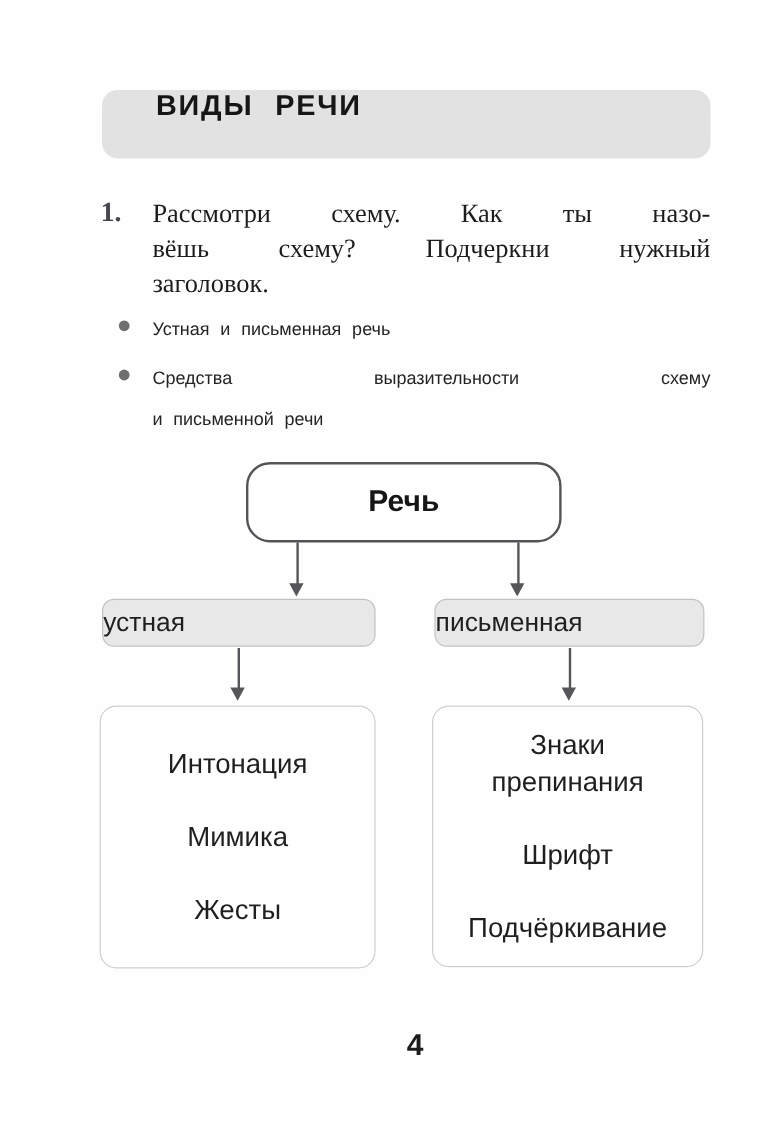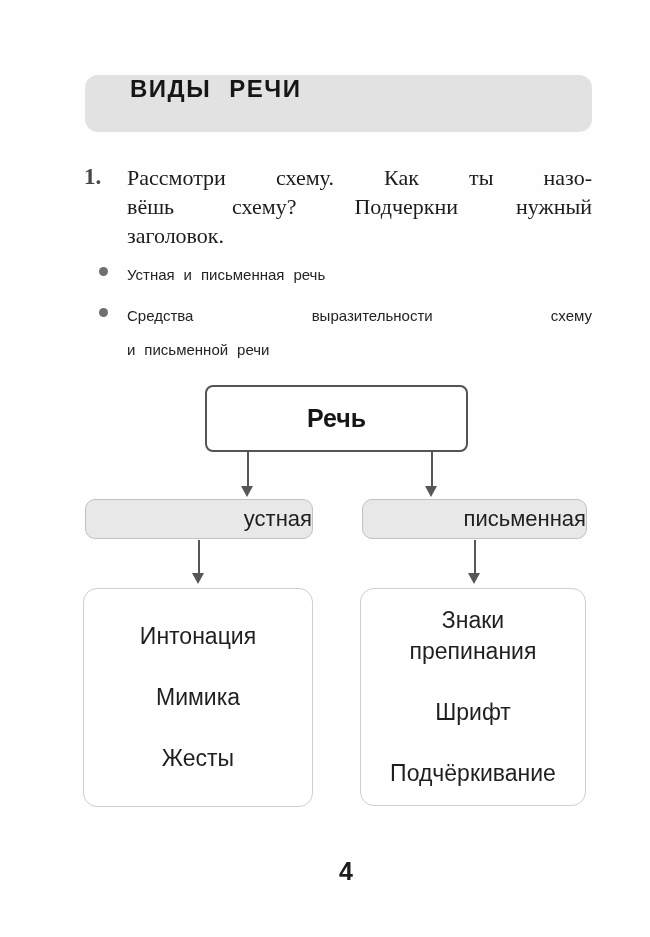--- a/index.html
+++ b/index.html
@@ -79,34 +79,34 @@
   .bullet-1 { top: 258px; }
   .bullet-2 { top: 299px; }
 
   
   .root-box {
     position: absolute;
     left: 205px; top: 385px;
     width: 263px; height: 67px;
     background: #ffffff;
     border: 2.5px solid #545458;
-    border-radius: 8px;
+    border-radius: 20px;
     box-sizing: border-box;
     display: flex; align-items: center; justify-content: center;
     font-size: 25px; font-weight: bold; color: #161616;
   }
   .branch-box {
     position: absolute;
     top: 499px;
     height: 40px;
     background: #e8e8e8;
     border: 1.5px solid #c2c2c2;
     border-radius: 10px;
     box-sizing: border-box;
-    display: flex; align-items: center; justify-content: flex-end;
+    display: flex; align-items: center; justify-content: flex-start;
     font-size: 22px; color: #1f1f1f;
   }
   .branch-left  { left: 85px;  width: 228px; }
   .branch-right { left: 362px; width: 225px; }
 
   .leaf-box {
     position: absolute;
     top: 588px;
     background: #ffffff;
     border: 1.5px solid #cfcfcf;

